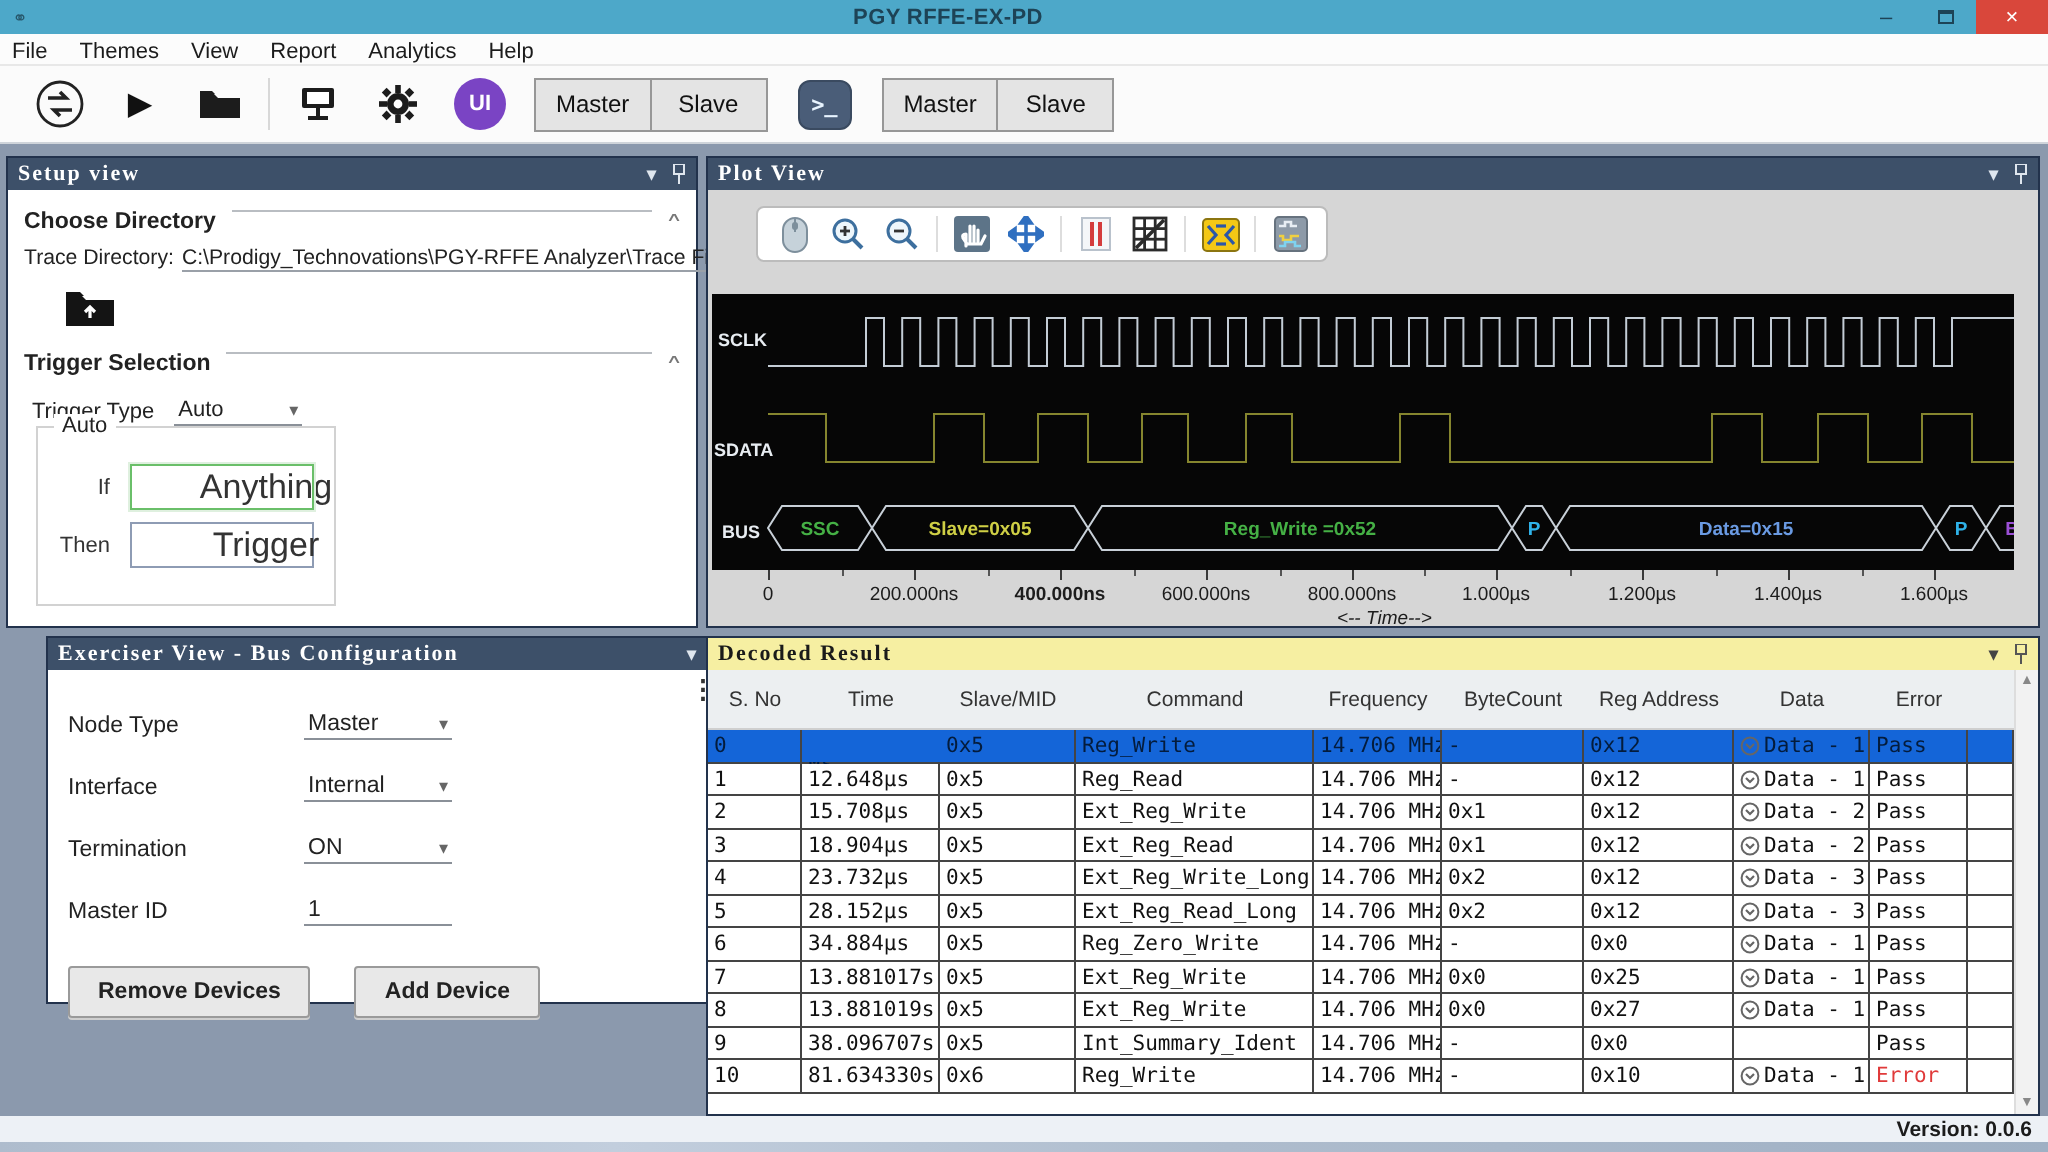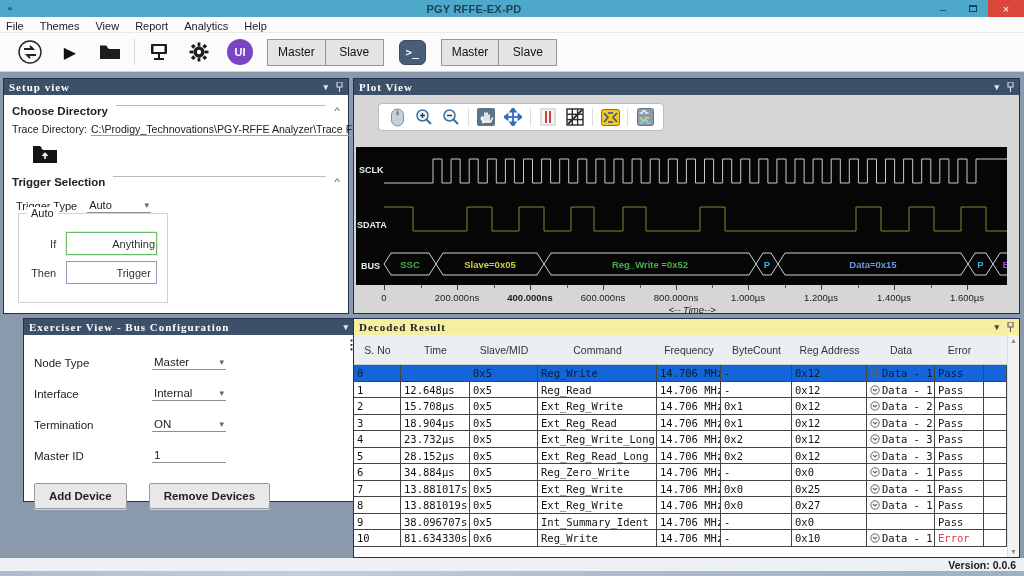--- a/index.html
+++ b/index.html
@@ -63,21 +63,21 @@
   .folder-open-btn { margin:0 0 12px 20px; width:26px; height:20px; display:block; }
   .trig-row { display:flex; align-items:center; gap:10px; margin:10px 0 0 4px; }
   .ddl { display:flex; align-items:center; justify-content:space-between; width:64px;
          border-bottom:1px solid #8a9098; padding:1px 2px; color:#222; cursor:default; }
   .ddl .arr { color:#666; font-size:9px; }
   .auto-box { position:relative; border:1px solid #d2d2d2; width:150px; margin-left:6px; padding:12px 10px 12px 8px; }
   .auto-box .box-label { position:absolute; top:-7px; left:8px; background:#fff; padding:0 4px; font-size:11px; }
   .ab-row { display:flex; align-items:center; gap:10px; margin:6px 0; }
   .ab-row .lbl { width:30px; text-align:right; color:#333; }
   .cond-btn { width:92px; height:23px; background:#fff; display:flex; align-items:center; justify-content:center;
-              font-size:11px; color:#333; cursor:default;padding-left:44px; }
+              font-size:17px; color:#333; cursor:default;padding-left:44px; }
   .cond-btn.green { border:1px solid #6abf69; outline:1px solid #dff0df; }
   .cond-btn.slate { border:1px solid #8e9cb4; }
 
   
   .plot-body { position:relative; width:665px; height:218px; background:#d6d6d6; }
   .plot-toolbar { position:absolute; left:24px; top:8px; height:28px; background:#fff; border:1px solid #bcbcbc;
                   border-radius:4px; display:flex; align-items:center; padding:0 6px; gap:3px; }
   .pt-ico { width:24px; height:22px; display:flex; align-items:center; justify-content:center; }
   .pt-sep { width:1px; height:18px; background:#ddd; margin:0 2px; }
   .wave-area { position:absolute; left:2px; top:52px; width:651px; height:138px; background:#060606; }
@@ -437,22 +437,22 @@
             <span>ON</span>
             <span class="arr">▾</span>
           </span>
         </div>
         <div class="ex-row">
           <span class="lbl">Master ID</span>
           <span class="plain-field">1</span>
         </div>
       </div>
     <div class="ex-btn-row">
+      <span class="ex-btn">Remove Devices</span>
       <span class="ex-btn">Add Device</span>
-      <span class="ex-btn">Remove Devices</span>
     </div>
     <span class="scroll-hint" style="bottom:4px;">▼</span>
   </div>
 </div>
 
 <div class="panel" id="decoded-panel">
   <div class="panel-header yellow">
     <span class="ph-title">Decoded Result</span>
     <span class="ph-ico">▾</span>
     <span class="ph-ico">

